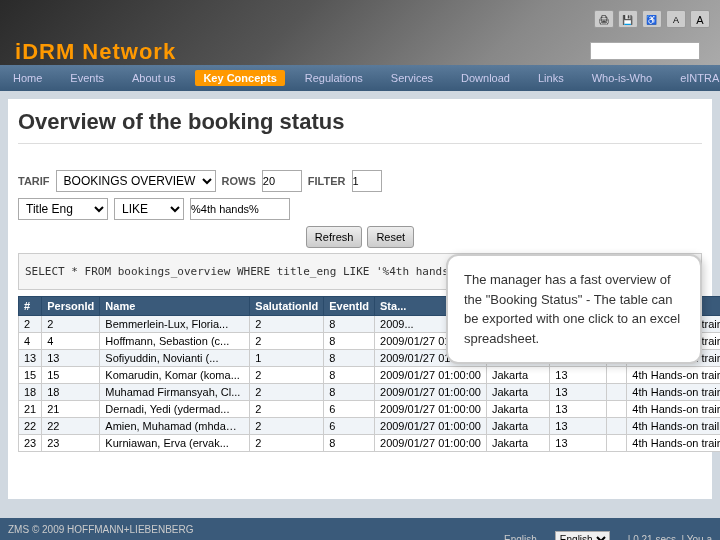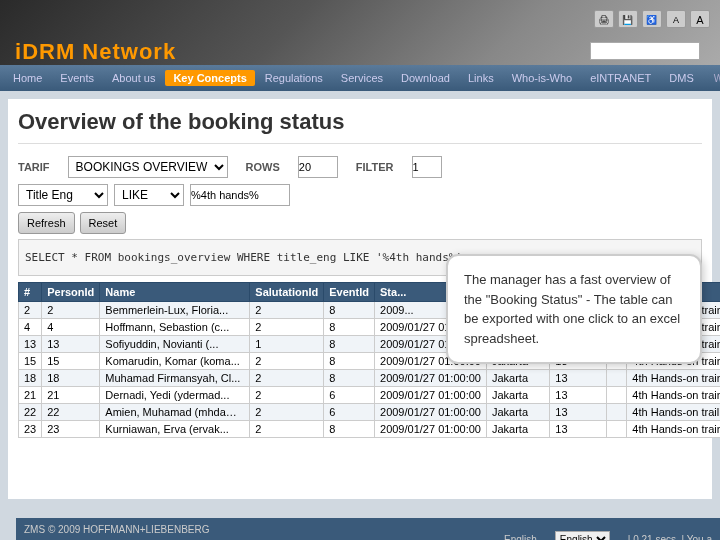--- a/index.html
+++ b/index.html
@@ -51,21 +51,21 @@
       padding: 0 3px;
     }
 
     
     .navbar {
       background: linear-gradient(to bottom, #5a7a9a, #3a5a7a);
       height: 26px;
       display: flex;
       align-items: center;
       padding: 0 5px;
-      gap: 2px;
+      gap: 12px;
     }
     .nav-item {
       color: #cce;
       font-size: 11px;
       padding: 2px 8px;
       border-radius: 2px;
       cursor: pointer;
       white-space: nowrap;
     }
     .nav-item.active {
@@ -80,30 +80,30 @@
       margin: 8px;
       padding: 10px;
       min-height: 400px;
       position: relative;
     }
 
     .page-title {
       font-size: 22px;
       font-weight: bold;
       color: #333;
-      margin-bottom: 12px;
+      margin-bottom: 26px;
       border-bottom: 1px solid #ddd;
       padding-bottom: 8px;
     }
 
     
     .filter-bar {
       display: flex;
       align-items: center;
-      gap: 18px;
+      gap: 6px;
       margin-bottom: 6px;
       font-size: 11px;
     }
     .filter-label { color: #555; font-weight: bold; }
     .filter-select {
       font-size: 12px;
       padding: 1px 3px;
       border: 1px solid #aaa;
       background: white;
       height: 22px;
@@ -196,39 +196,40 @@
       background: #3a5a7a;
       height: 22px;
       display: flex;
       align-items: center;
       justify-content: space-between;
       padding: 0 8px;
       font-size: 10px;
       color: #ccc;
       position: absolute;
       bottom: 0;
-      left: 16px;
+      left: 0;
       right: 0;
     }
     .footer-right {
       display: flex;
       align-items: center;
       gap: 18px;
       margin-top: 20px;
     }
     .footer-select {
       font-size: 10px;
       height: 16px;
       border: 1px solid #aaa;
     }
 
     .action-buttons {
       display: flex;
       gap: 5px;
       margin-bottom: 5px;
+      justify-content: center;
     }
   </style>
 </head>
 <body>
 
 <div class="header">
   <div class="header-title">
     <span>i</span><span>DRM Network</span>
   </div>
   <div class="header-icons">

